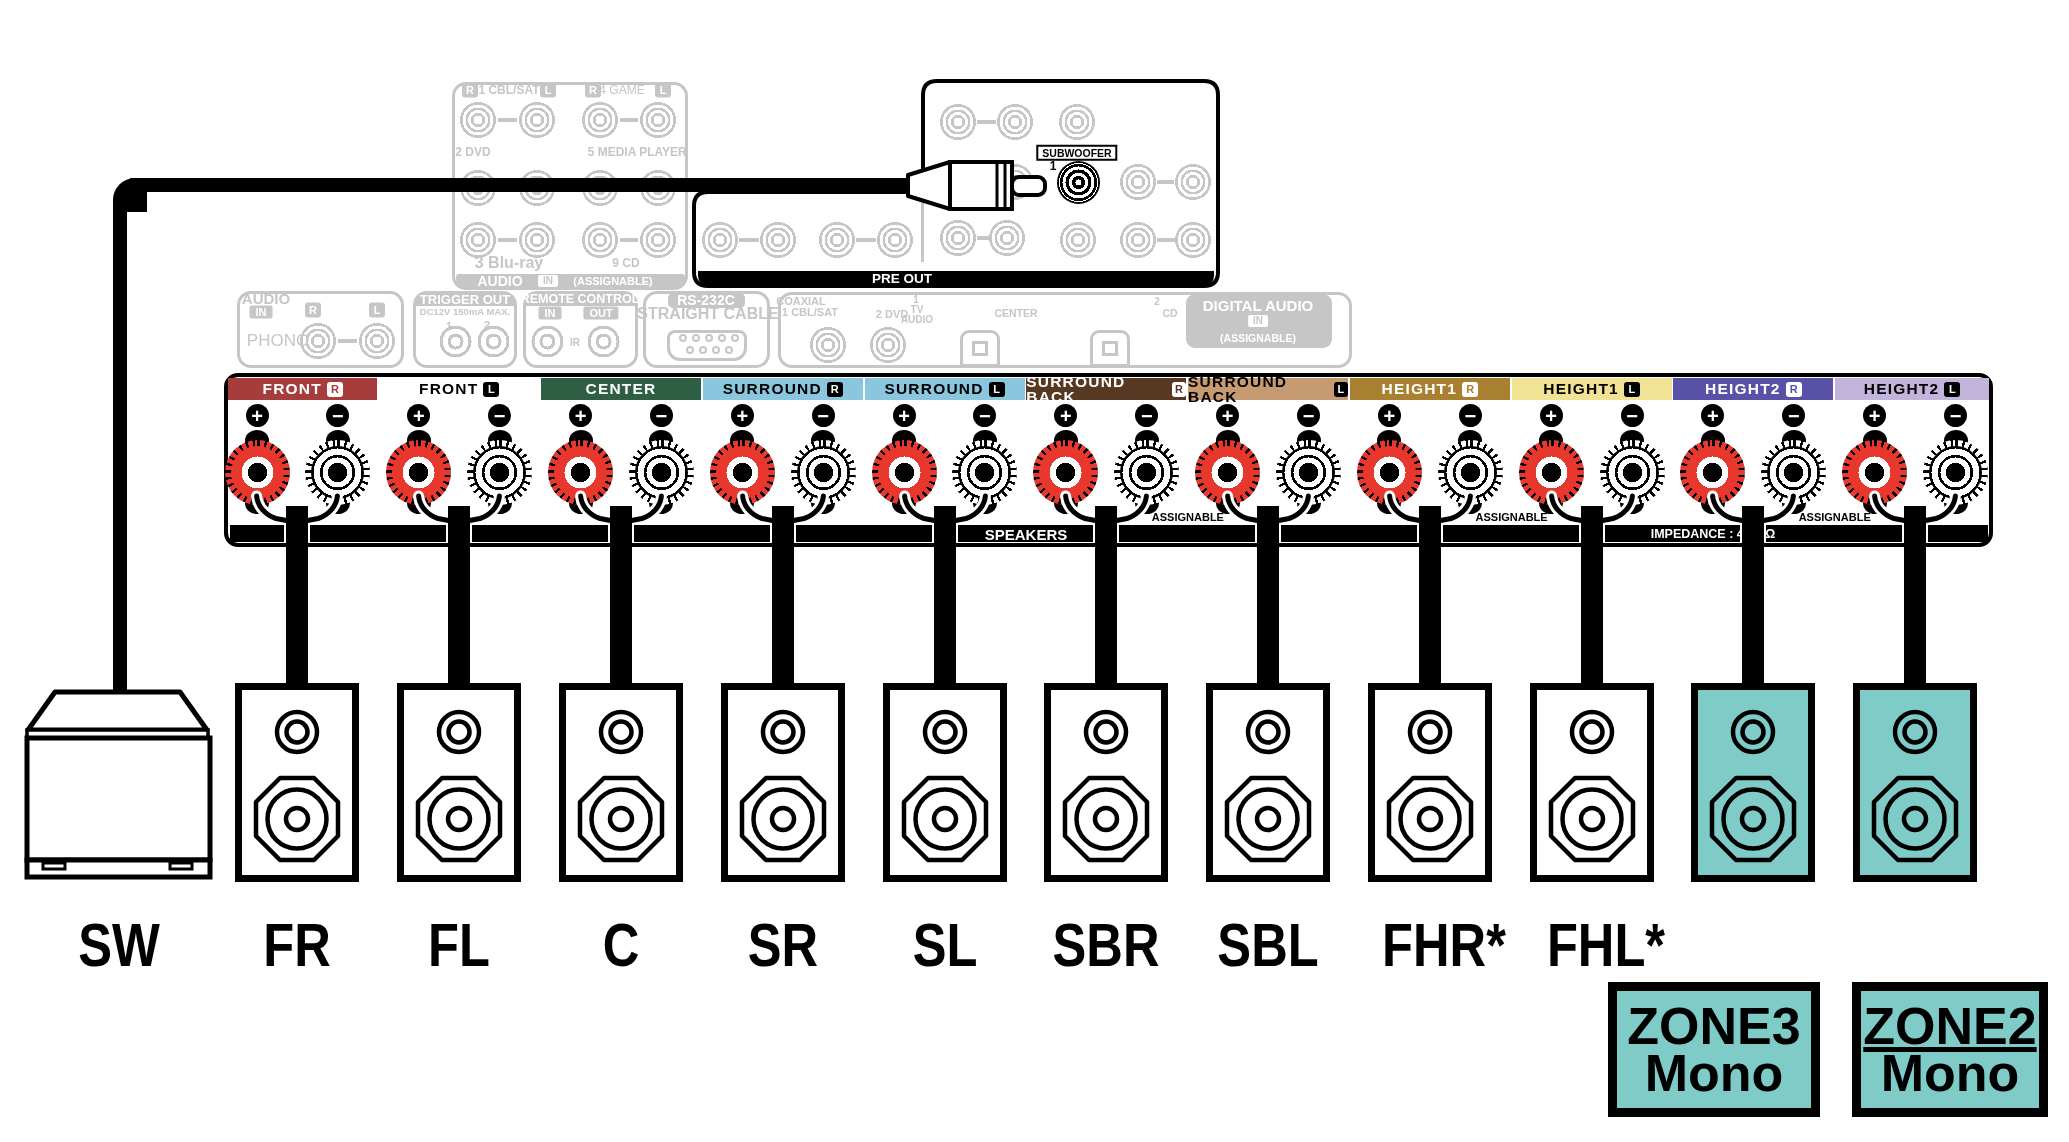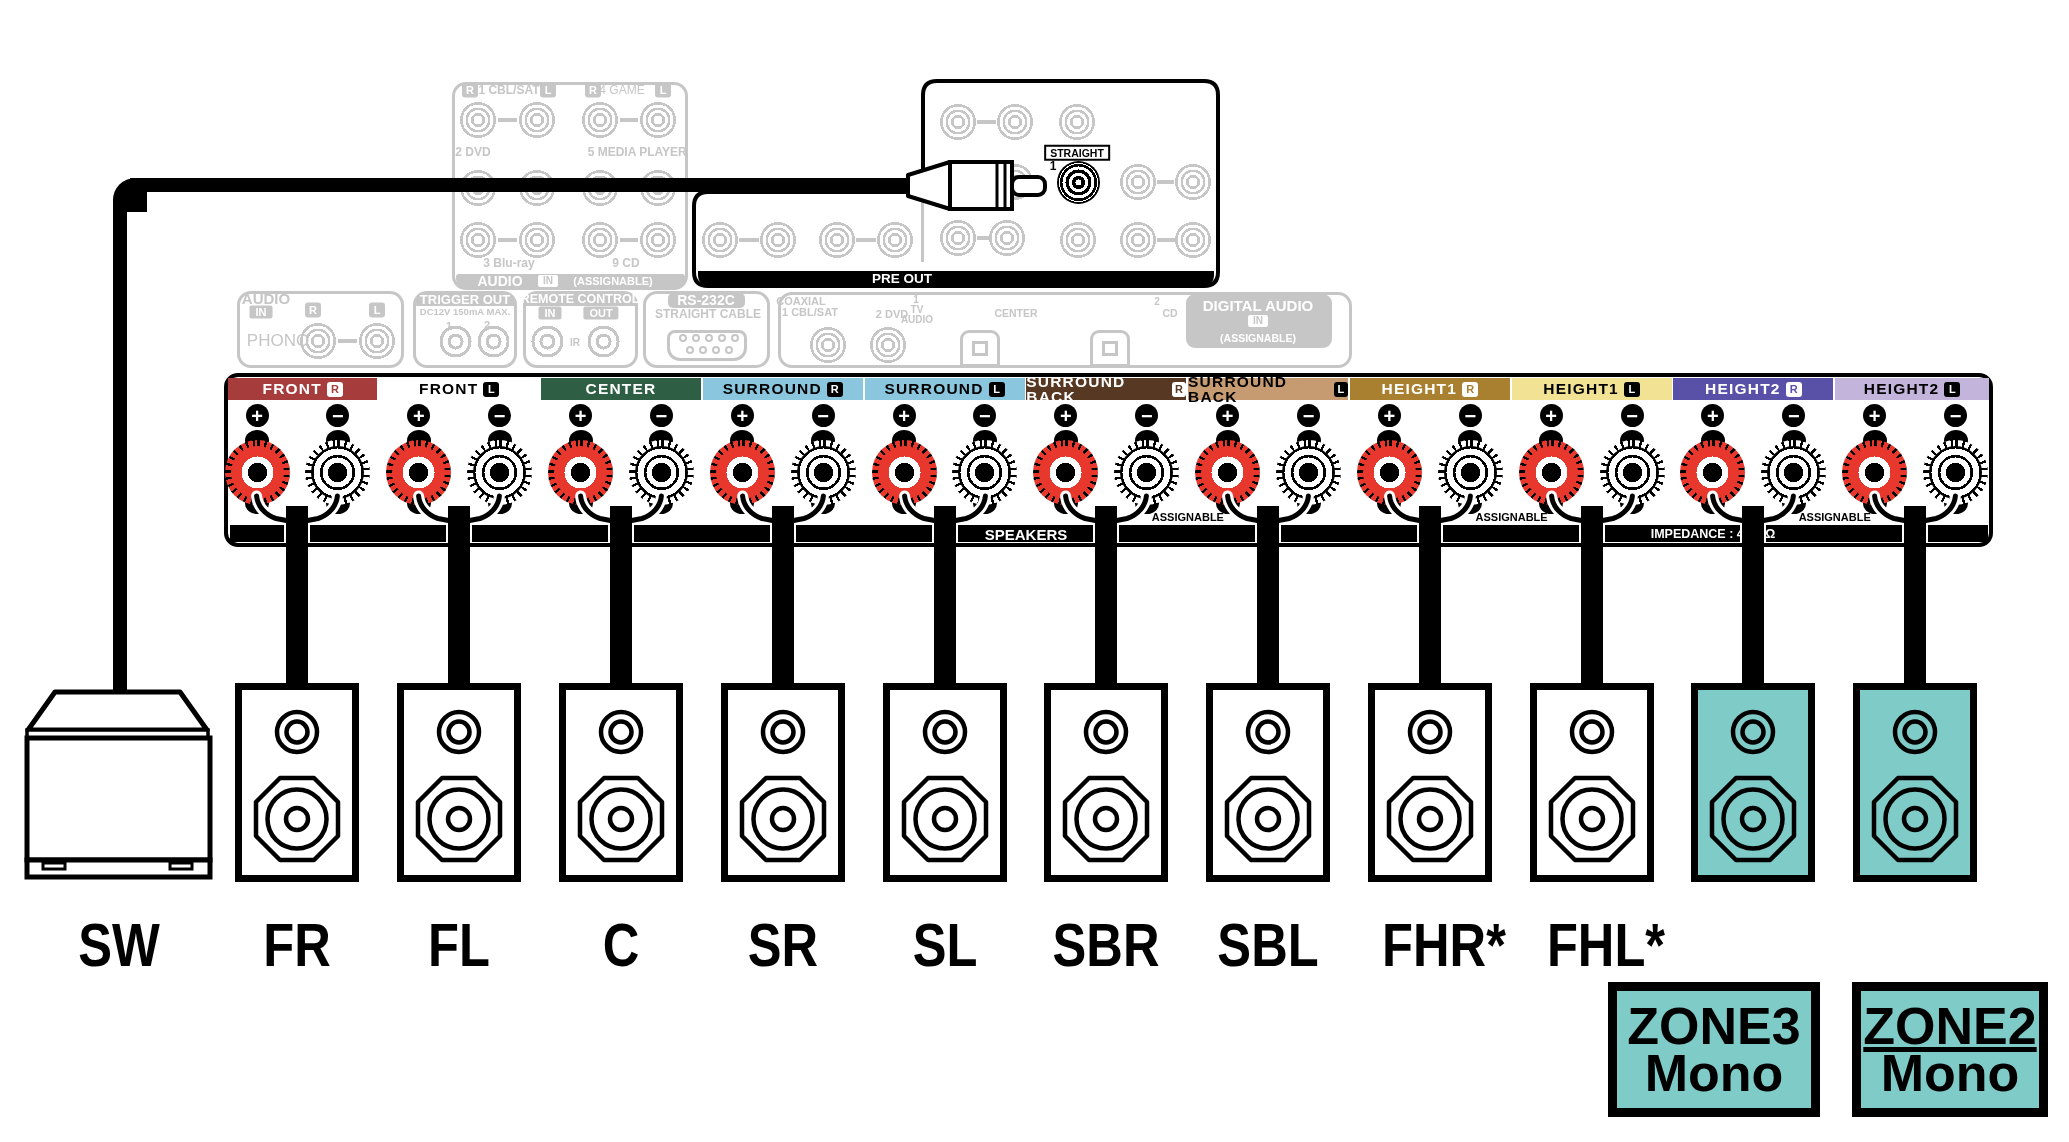--- a/index.html
+++ b/index.html
@@ -77,38 +77,38 @@
     <div class="ctr" style="left:1197px;top:152px;width:16px;height:15px;background:#C6C6C6;color:#fff;border-radius:3px;font-size:11px;font-weight:bold;display:flex;align-items:center;justify-content:center;">L</div>
     <div class="ctr" style="left:720px;top:207px;width:16px;height:15px;background:#C6C6C6;color:#fff;border-radius:3px;font-size:11px;font-weight:bold;display:flex;align-items:center;justify-content:center;">R</div>
     <div class="ctr" style="left:778px;top:207px;width:16px;height:15px;background:#C6C6C6;color:#fff;border-radius:3px;font-size:11px;font-weight:bold;display:flex;align-items:center;justify-content:center;">L</div>
     <div class="ctr" style="left:837px;top:207px;width:16px;height:15px;background:#C6C6C6;color:#fff;border-radius:3px;font-size:11px;font-weight:bold;display:flex;align-items:center;justify-content:center;">R</div>
     <div class="ctr" style="left:895px;top:207px;width:16px;height:15px;background:#C6C6C6;color:#fff;border-radius:3px;font-size:11px;font-weight:bold;display:flex;align-items:center;justify-content:center;">L</div>
     <div class="ctr" style="left:509px;top:90px;font-size:12px;font-weight:bold;color:#C6C6C6;">1 CBL/SAT</div>
     <div class="ctr" style="left:622px;top:90px;font-size:12px;font-weight:normal;color:#C6C6C6;">4 GAME</div>
     <div class="ctr" style="left:473px;top:152px;font-size:12px;font-weight:bold;color:#C6C6C6;">2 DVD</div>
     <div class="ctr" style="left:612px;top:152px;font-size:12px;font-weight:bold;color:#C6C6C6;">5 MEDIA</div>
     <div class="ctr" style="left:663px;top:152px;font-size:12px;font-weight:bold;color:#C6C6C6;">PLAYER</div>
-    <div class="ctr" style="left:509px;top:263px;font-size:12px;font-weight:bold;color:#C6C6C6;text-align:right;">3 Blu-ray</div>
+    <div class="ctr" style="left:509px;top:263px;font-size:16px;font-weight:bold;color:#C6C6C6;text-align:right;">3 Blu-ray</div>
     <div class="ctr" style="left:626px;top:263px;font-size:12px;font-weight:bold;color:#C6C6C6;">9 CD</div>
     <div class="ctr" style="left:500px;top:281px;font-size:14px;font-weight:bold;color:#fff;">AUDIO</div>
     <div class="ctr" style="left: 548px; top: 281px; font-size: 10px; font-weight: bold; color: rgb(198, 198, 198); background: rgb(255, 255, 255); padding: 1px 5px; border-radius: 2px;">IN</div>
     <div class="ctr" style="left:613px;top:281px;font-size:11px;font-weight:bold;color:#fff;">(ASSIGNABLE)</div>
     <div class="ctr" style="left:266px;top:298px;font-size:15px;font-weight:bold;color:#C6C6C6;">AUDIO</div>
     <div class="ctr" style="left: 261px; top: 312px; font-size: 11px; font-weight: bold; color: rgb(255, 255, 255); background: rgb(198, 198, 198); padding: 1px 6px; border-radius: 2px;">IN</div>
     <div class="ctr" style="left:278px;top:340px;font-size:17px;font-weight:normal;color:#C6C6C6;">PHONO</div>
     <div class="ctr" style="left:465px;top:299px;font-size:13px;font-weight:bold;color:#fff;">TRIGGER OUT</div>
     <div class="ctr" style="left:465px;top:312px;font-size:9.5px;font-weight:bold;color:#C6C6C6;">DC12V 150mA MAX.</div>
     <div class="ctr" style="left:449px;top:326px;font-size:11px;font-weight:bold;color:#C6C6C6;">1</div>
     <div class="ctr" style="left:487px;top:325px;font-size:11px;font-weight:bold;color:#C6C6C6;">2</div>
     <div class="ctr" style="left:580px;top:299px;font-size:12.5px;font-weight:bold;color:#fff;">REMOTE CONTROL</div>
     <div class="ctr" style="left: 550px; top: 313px; font-size: 11px; font-weight: bold; color: rgb(255, 255, 255); background: rgb(198, 198, 198); padding: 1px 6px; border-radius: 2px;">IN</div>
     <div class="ctr" style="left: 601px; top: 313px; font-size: 11px; font-weight: bold; color: rgb(255, 255, 255); background: rgb(198, 198, 198); padding: 1px 6px; border-radius: 2px;">OUT</div>
     <div class="ctr" style="left:575px;top:343px;font-size:10px;font-weight:bold;color:#C6C6C6;">IR</div>
     <div class="ctr" style="left:706px;top:300px;font-size:14px;font-weight:bold;color:#fff;">RS-232C</div>
-    <div class="ctr" style="left:708px;top:314px;font-size:12px;font-weight:bold;color:#C6C6C6;">STRAIGHT CABLE</div>
+    <div class="ctr" style="left:708px;top:314px;font-size:16px;font-weight:bold;color:#C6C6C6;">STRAIGHT CABLE</div>
     <div class="ctr" style="left:801px;top:301px;font-size:11px;font-weight:bold;color:#C6C6C6;">COAXIAL</div>
     <div class="ctr" style="left:810px;top:312px;font-size:11px;font-weight:bold;color:#C6C6C6;">1 CBL/SAT</div>
     <div class="ctr" style="left:892px;top:314px;font-size:11px;font-weight:bold;color:#C6C6C6;">2 DVD</div>
     <div class="ctr" style="left:916px;top:300px;font-size:10px;font-weight:bold;color:#C6C6C6;">1</div>
     <div class="ctr" style="left:917px;top:310px;font-size:10px;font-weight:bold;color:#C6C6C6;">TV</div>
     <div class="ctr" style="left:917px;top:320px;font-size:10px;font-weight:bold;color:#C6C6C6;">AUDIO</div>
     <div class="ctr" style="left:1016px;top:313px;font-size:10.5px;font-weight:bold;color:#C6C6C6;">CENTER</div>
     <div class="ctr" style="left:1157px;top:302px;font-size:10px;font-weight:bold;color:#C6C6C6;">2</div>
     <div class="ctr" style="left:1170px;top:313px;font-size:10.5px;font-weight:bold;color:#C6C6C6;">CD</div>
     <div class="ctr" style="left:1258px;top:305px;font-size:15px;font-weight:bold;color:#fff;">DIGITAL AUDIO</div>
@@ -142,21 +142,21 @@
     <div class="a" style="left:876px;top:221px;width:38px;height:38px;border-radius:50%;background:radial-gradient(circle,#fff 0 4.5px,#C6C6C6 4.5px 7px,#fff 7px 10px,#C6C6C6 10px 12.5px,#fff 12.5px 15.5px,#C6C6C6 15.5px 18px,#fff 18px 20px)"></div>
     <div class="a" style="left:1059px;top:221px;width:38px;height:38px;border-radius:50%;background:radial-gradient(circle,#fff 0 4.5px,#C6C6C6 4.5px 7px,#fff 7px 10px,#C6C6C6 10px 12.5px,#fff 12.5px 15.5px,#C6C6C6 15.5px 18px,#fff 18px 20px)"></div>
     <div class="a" style="left:977px;top:120px;width:19px;height:4px;background:#C6C6C6"></div>
     <div class="a" style="left:977px;top:236px;width:12px;height:4px;background:#C6C6C6"></div>
     <div class="a" style="left:1157px;top:180px;width:17px;height:4px;background:#C6C6C6"></div>
     <div class="a" style="left:1157px;top:238px;width:19px;height:4px;background:#C6C6C6"></div>
     <div class="a" style="left:739px;top:238px;width:20px;height:4px;background:#C6C6C6"></div>
     <div class="a" style="left:856px;top:238px;width:20px;height:4px;background:#C6C6C6"></div>
     <div class="a" style="left:698px;top:271px;width:516px;height:15px;background:#000;border-radius:0 0 10px 10px;"></div>
     <div class="ctr" style="left:902px;top:278.5px;font-size:13.5px;font-weight:bold;color:#fff;">PRE OUT</div>
-    <div class="ctr" style="left: 1077px; top: 152.5px; font-size: 10.5px; font-weight: bold; color: rgb(0, 0, 0); background: rgb(255, 255, 255); border: 2.5px solid rgb(0, 0, 0); padding: 1px 4px;">STRAIGHT</div>
+    <div class="ctr" style="left: 1077px; top: 152.5px; font-size: 10.5px; font-weight: bold; color: rgb(0, 0, 0); background: rgb(255, 255, 255); border: 2.5px solid rgb(0, 0, 0); padding: 1px 4px;">SUBWOOFER</div>
     <div class="ctr" style="left:1053px;top:166px;font-size:12px;font-weight:bold;color:#000;">1</div>
     <div class="a" style="left:1056.5px;top:160.5px;width:43px;height:43px;border-radius:50%;background:radial-gradient(circle,#fff 0 3px,#000 3px 6.5px,#fff 6.5px 9.5px,#000 9.5px 13px,#fff 13px 16px,#000 16px 18.5px,#fff 18.5px 19.5px,#000 19.5px 21.5px)"></div>
     <div class="a" style="left:224px;top:373px;width:1769px;height:174px;border:4px solid #000;border-radius:14px;background:#fff;box-sizing:border-box;"></div>
     <div class="a" style="left:228px;top:378px;width:149.4425px;height:22px;background:#A73C3D;display:flex;align-items:center;justify-content:center;gap:5px;">
       <span style="color:#FFFFFF;font-weight:bold;font-size:15.5px;letter-spacing:1.2px;line-height:1;">FRONT</span>
       <span style="width:16px;height:15px;border-radius:3px;font-size:11px;font-weight:bold;display:flex;align-items:center;justify-content:center;background:#fff;color:#A73C3D;">R</span>
     </div>
     <div class="a" style="left:379.2125px;top:378px;width:160px;height:22px;background:#FFFFFF;display:flex;align-items:center;justify-content:center;gap:5px;">
       <span style="color:#000000;font-weight:bold;font-size:15.5px;letter-spacing:1.2px;line-height:1;">FRONT</span>
       <span style="width:16px;height:15px;border-radius:3px;font-size:11px;font-weight:bold;display:flex;align-items:center;justify-content:center;background:#000;color:#fff;">L</span>

